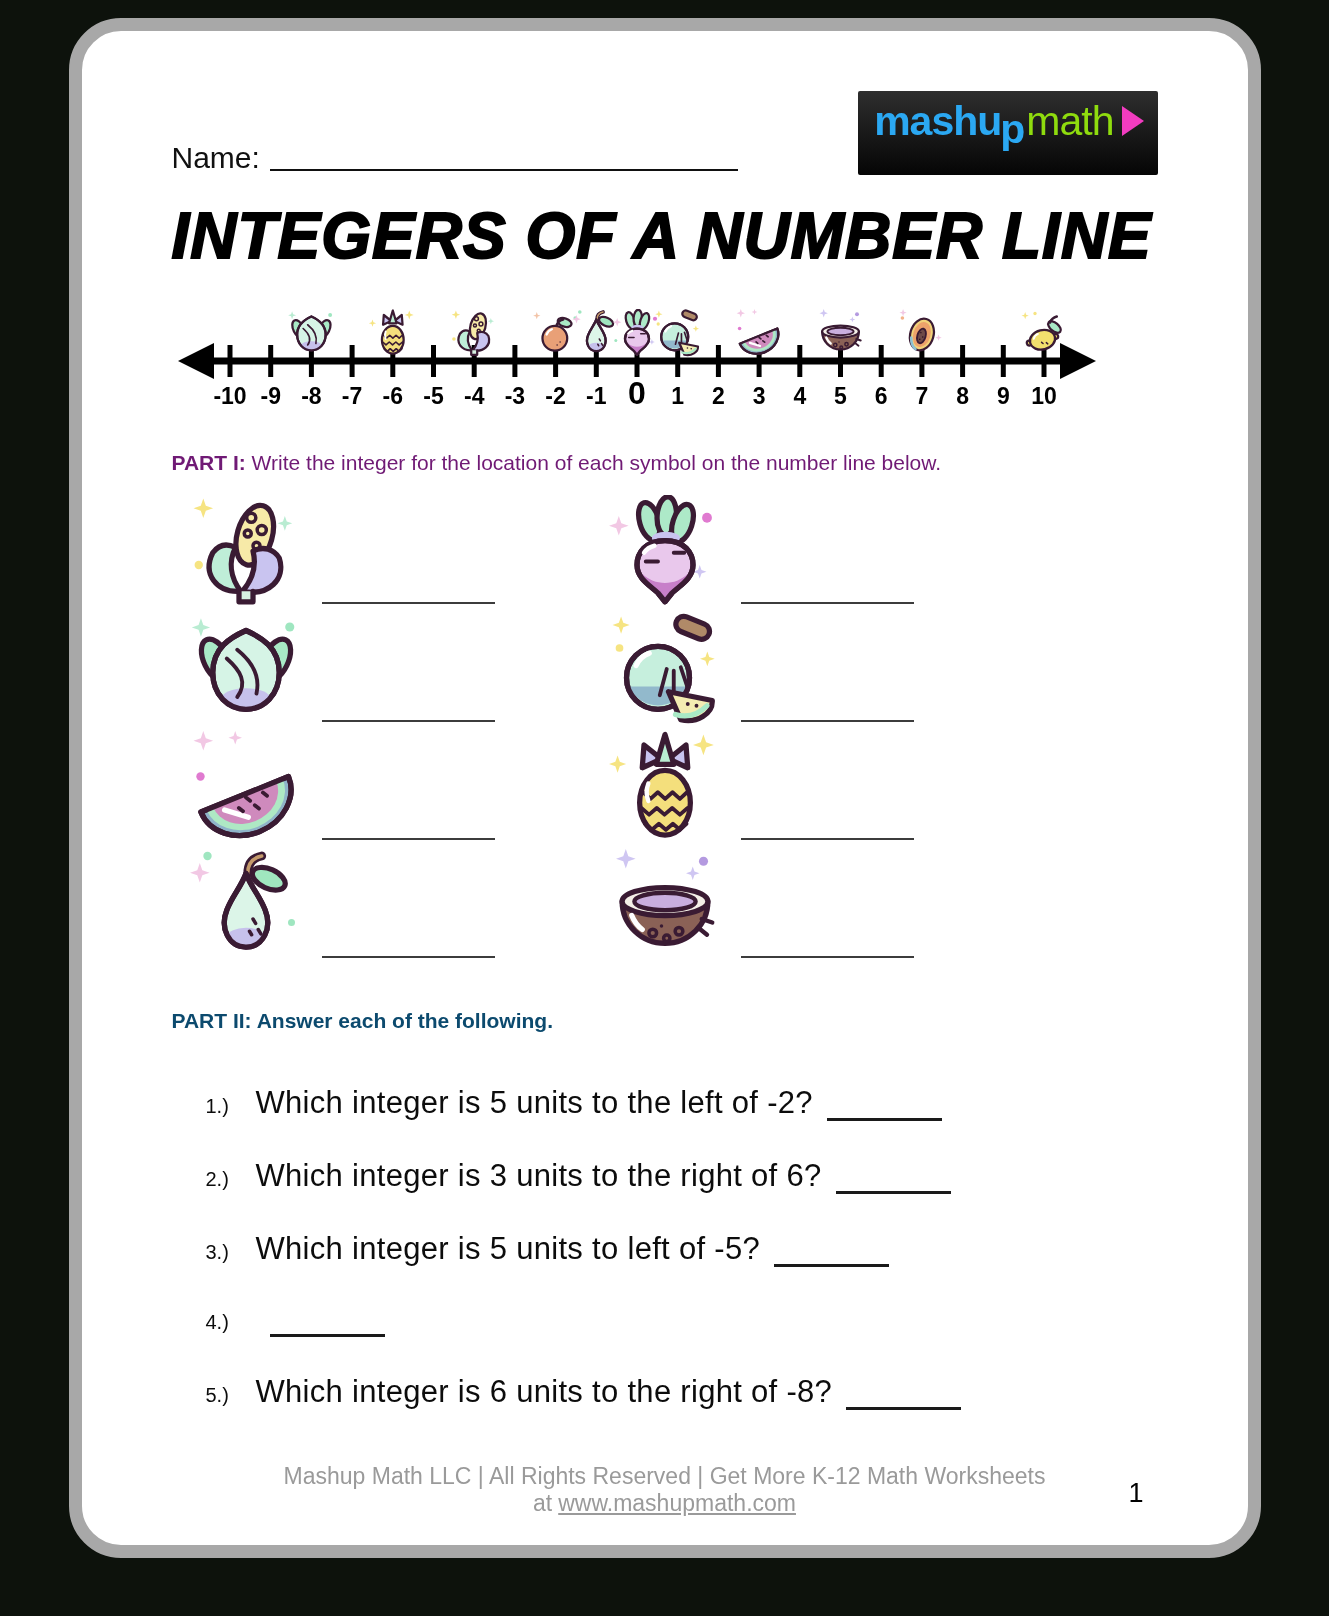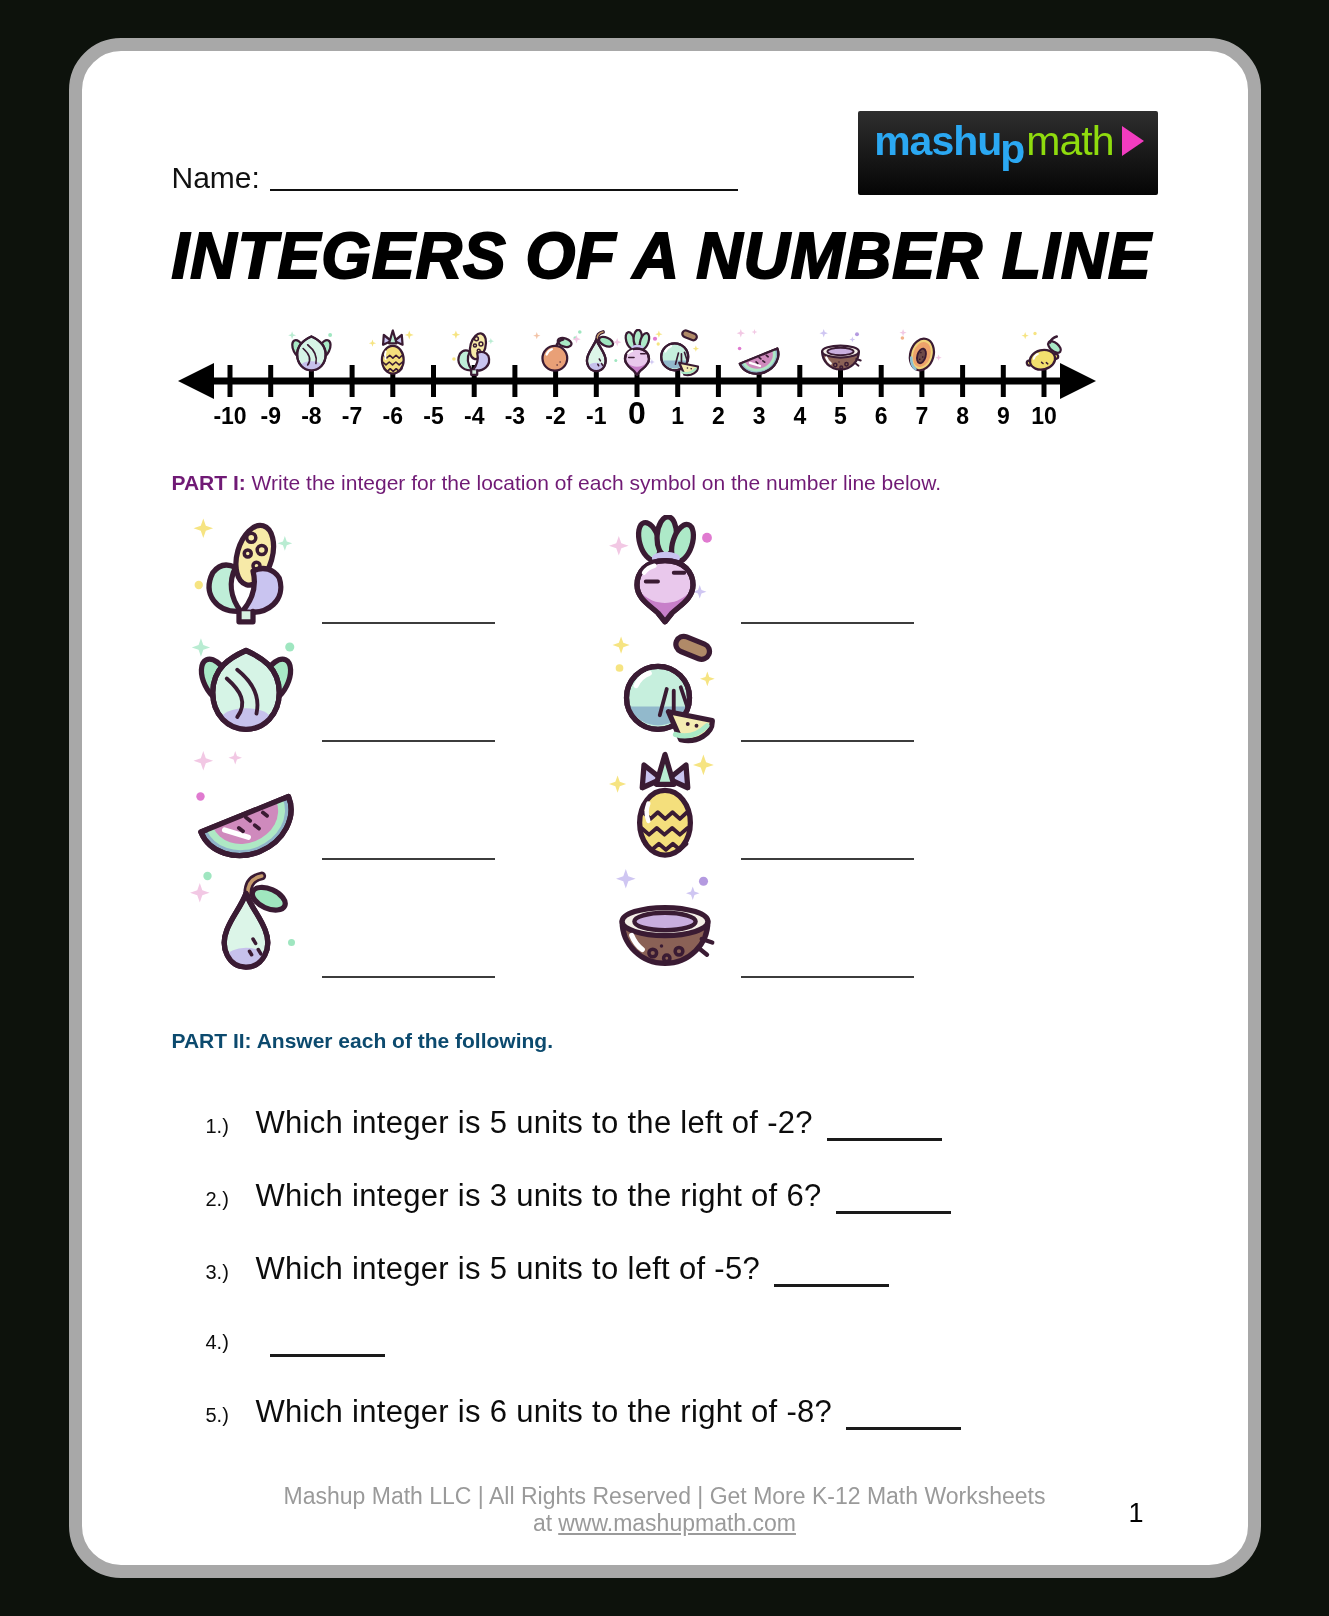--- a/index.html
+++ b/index.html
@@ -1,17 +1,17 @@
 <!DOCTYPE html>
 <html style="--bg_outer: #0d120c; --page_border: #a8a8a8; --page_bg: #ffffff; --ink: #000000; --footer_gray: #9a9a9a; --logo_blue: #2ba8f2; --logo_green: #8fdc0e; --logo_pink: #f23cc0; --icon_outline: #3a1b33;"><head>
 <meta charset="utf-8">
 <style>
   html,body{margin:0;padding:0;width:1329px;height:1616px;overflow:hidden;
     background:var(--bg_outer,#0d120c);font-family:"Liberation Sans",sans-serif;}
-  .page{position:relative;box-sizing:border-box;width:1192px;height:1540px;margin:38px auto 0;
+  .page{position:relative;box-sizing:border-box;width:1192px;height:1540px;margin:18px auto 0;
     background:var(--page_bg,#fff);border:13px solid var(--page_border,#a8a8a8);border-radius:52px;}
   .content{position:relative;box-sizing:border-box;height:100%;padding:50px 90px 0 90px;}
 
   
   .header{display:flex;justify-content:space-between;align-items:flex-end;margin-top:10px;}
   .name-row{display:flex;align-items:flex-end;font-size:30px;color:#111;}
   .name-line{width:468px;border-bottom:2.5px solid #111;margin-left:10px;margin-bottom:4px;}
   .logo{display:flex;align-items:center;background:linear-gradient(180deg,#2e2e2e,#050505);
     padding:4px 14px 28px 16px;height:52px;box-sizing:content-box;border-radius:2px;}
   .logo-blue{color:var(--logo_blue,#2ba8f2);font-weight:bold;font-size:41px;letter-spacing:-1px;}

